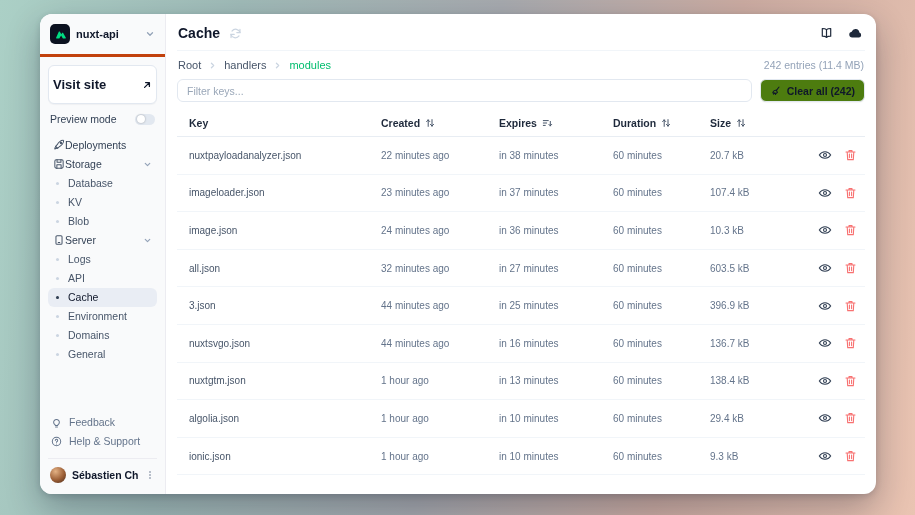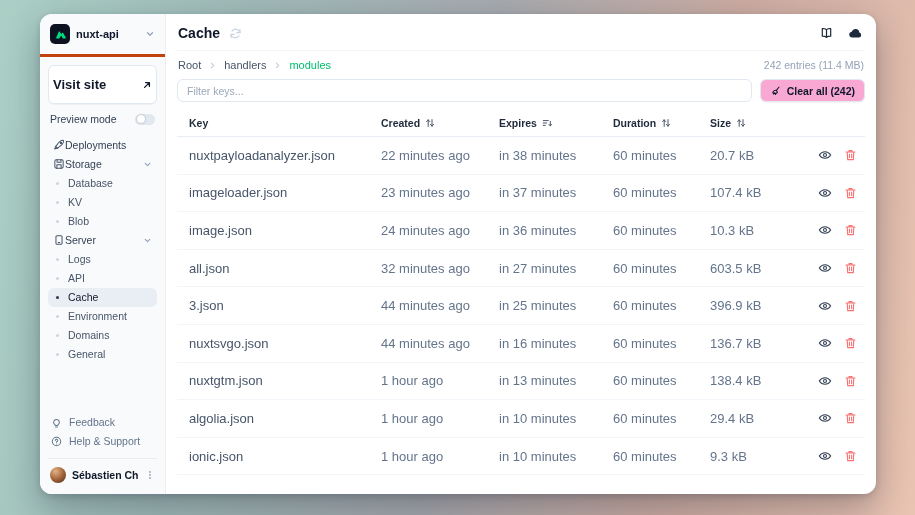--- a/index.html
+++ b/index.html
@@ -50,27 +50,27 @@
   .header-icons { margin-left:auto; display:flex; align-items:center; gap:14px; }
   .header-icons > span { display:flex; cursor:pointer; }
   .crumb-row { display:flex; align-items:center; padding:8px 1px 7px; font-size:11px; }
   .crumb { color:#475569; cursor:pointer; }
   .crumb-sep { margin:0 7px; display:flex; }
   .crumb.active { color:#00bd6e; font-weight:500; }
   .entries { margin-left:auto; font-size:10.5px; color:#94a3b8; }
   .filter-row { display:flex; gap:8px; padding:1px 0 9px; }
   .filter-input { flex:1; height:23px; border:1px solid #e2e8f0; border-radius:6px; padding:0 9px; font-size:10.5px; color:#334155; outline:none; font-family:inherit; background:#fff; }
   .filter-input::placeholder { color:#9aa7b8; }
-  .clear-btn { display:flex; align-items:center; gap:5px; height:23px; padding:0 9px; border:1px solid #e2e8f0; background:#f9a8d4; border-radius:6px; font-size:10.5px; font-weight:600; color:#0f172a; cursor:pointer; box-shadow:0 1px 1px rgba(15,23,42,.04); font-family:inherit; white-space:nowrap; }
+  .clear-btn { display:flex; align-items:center; gap:5px; height:23px; padding:0 9px; border:1px solid #e2e8f0; background:#4d7c0f; border-radius:6px; font-size:10.5px; font-weight:600; color:#0f172a; cursor:pointer; box-shadow:0 1px 1px rgba(15,23,42,.04); font-family:inherit; white-space:nowrap; }
   .grid-cols { display:grid; grid-template-columns:192px 118px 114px 97px 91px 1fr; }
   .thead { border-bottom:1px solid #e8edf3; padding:6px 0 7px; }
   .th { padding-left:12px; font-size:10.5px; font-weight:700; color:#1e293b; display:flex; align-items:center; gap:5px; }
   .th.sortable { cursor:pointer; }
   .tbody { flex:1; min-height:0; overflow:hidden; }
-  .tr { height:37.6px; align-items:center; border-bottom:1px solid #f1f5f9; font-size:13px; color:#64748b; }
+  .tr { height:37.6px; align-items:center; border-bottom:1px solid #f1f5f9; font-size:10px; color:#64748b; }
   .td { padding-left:12px; white-space:nowrap; overflow:hidden; text-overflow:ellipsis; }
   .td.key { color:#475569; }
   .td.actions { display:flex; justify-content:flex-end; align-items:center; gap:13px; padding-right:9px; }
   .icon-btn { background:none; border:none; padding:0; margin:0; display:flex; cursor:pointer; }
   svg { display:block; }
 </style>
 </head>
 <body>
 
 <div class="window">

